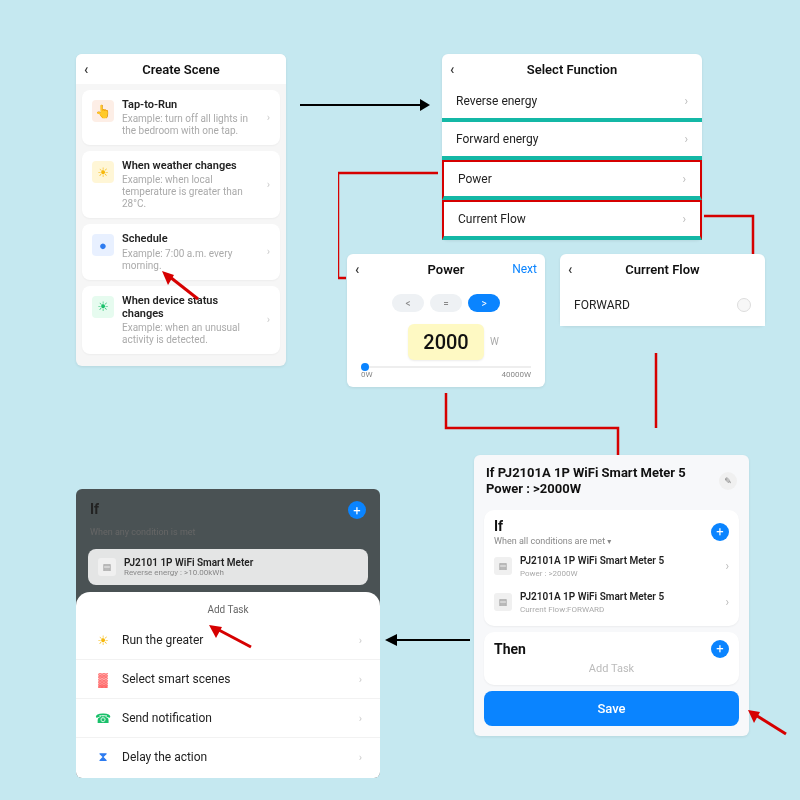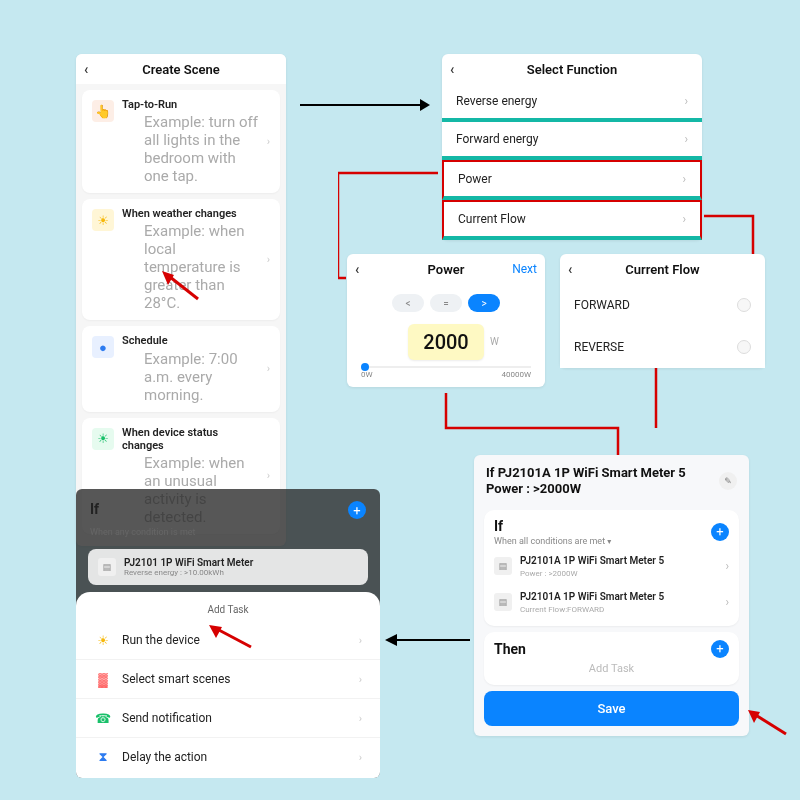--- a/index.html
+++ b/index.html
@@ -6,21 +6,21 @@
   body { width: 800px; height: 800px; background: #c5e8f0; font-family: -apple-system, "Segoe UI", Roboto, Arial, sans-serif; position: relative; overflow: hidden; }
   .panel { background: #fff; border-radius: 6px; box-shadow: 0 1px 3px rgba(0,0,0,0.08); position: absolute; }
   .hdr { display: flex; align-items: center; justify-content: center; position: relative; height: 30px; font-size: 13px; font-weight: 600; color: #111; }
   .hdr .back { position: absolute; left: 8px; font-size: 14px; color: #333; cursor: pointer; }
   .hdr .right { position: absolute; right: 8px; font-size: 12px; color: #0a84ff; font-weight: 400; cursor: pointer; }
   .chev { color: #bbb; font-size: 12px; }
   .card { background: #fff; border-radius: 8px; padding: 8px 10px; display: flex; align-items: flex-start; gap: 8px; margin: 6px 6px; box-shadow: 0 1px 2px rgba(0,0,0,0.04); }
   .card .ic { width: 22px; height: 22px; border-radius: 4px; display: flex; align-items: center; justify-content: center; font-size: 13px; flex-shrink: 0; margin-top: 2px; }
   .card .txt { flex: 1; }
   .card .ttl { font-size: 11px; font-weight: 600; color: #222; line-height: 1.2; }
-  .card .sub { font-size: 15px; color: #aaa; line-height: 1.2; margin-top: 2px; margin-left: 22px; }
+  .card .sub { font-size: 10px; color: #aaa; line-height: 1.2; margin-top: 2px; }
   .card .go { align-self: center; color: #ccc; font-size: 11px; }
   .listrow { display: flex; align-items: center; justify-content: space-between; padding: 10px 14px; font-size: 12px; color: #222; background: #fff; }
   .redbox { border: 2px solid #d60000; }
   svg.conn { position: absolute; pointer-events: none; }
   
   .p1 { left: 76px; top: 54px; width: 210px; padding-bottom: 6px; background: #f6f6f6; }
   .p1 .hdr { background: #fff; border-radius: 6px 6px 0 0; }
   
   .p2 { left: 442px; top: 54px; width: 260px; }
   .p2 .listrow { border-bottom: 4px solid #14b8a6; }
@@ -186,24 +186,20 @@
 <div class="panel p4">
   <div class="hdr">
     <span class="back">‹</span>
     <span>Current Flow</span>
   </div>
   <div id="p4-rows">
       <div class="listrow" style="padding: 14px;">
         <span>FORWARD</span>
         <span class="radio"></span>
       </div>
-      <div class="listrow" style="padding: 14px;">
-        <span>REVERSE</span>
-        <span class="radio"></span>
-      </div>
     </div>
 </div>
 
 <div class="panel p5" style="background:#f7f8fa;">
   <div class="p5-hdr">
     <div class="t">If PJ2101A 1P WiFi Smart Meter  5 Power : &gt;2000W</div>
     <div class="pen">✎</div>
   </div>
   <div class="section">
     <div class="sechead">
@@ -263,21 +259,21 @@
     <div>
       <div class="nm">PJ2101 1P WiFi Smart Meter</div>
       <div class="dt">Reverse energy : &gt;10.00kWh</div>
     </div>
   </div>
   <div class="sheet">
     <div class="sheet-title">Add Task</div>
     <div id="p6-rows">
         <div class="sheet-row">
     <div class="sic" style="color:#f6b80b">☀</div>
-    <span>Run the device</span>
+    <span>Run the greater</span>
     <span class="go">›</span>
         </div>
         <div class="sheet-row">
     <div class="sic" style="color:#ff5c5c">▓</div>
     <span>Select smart scenes</span>
     <span class="go">›</span>
         </div>
         <div class="sheet-row">
     <div class="sic" style="color:#19c06a">☎</div>
     <span>Send notification</span>

